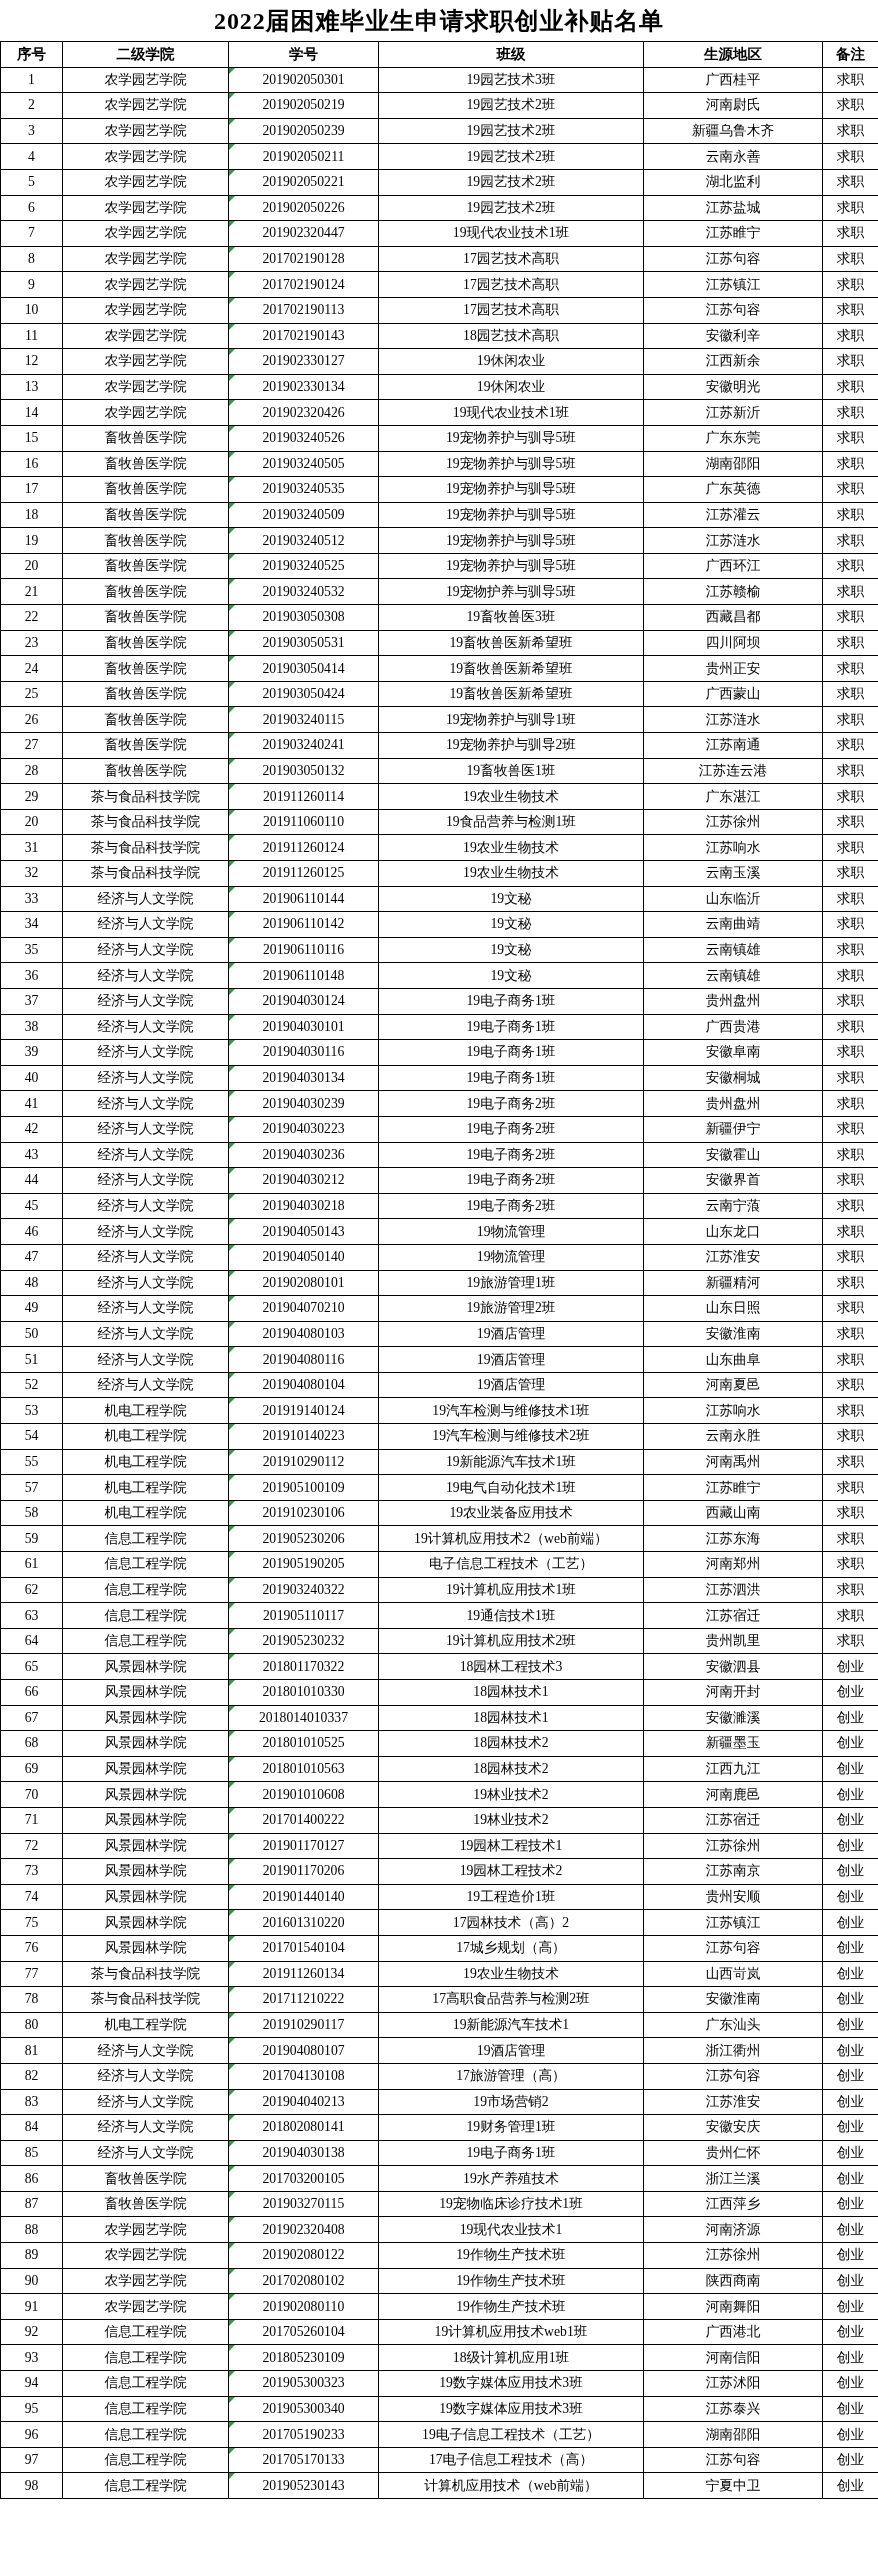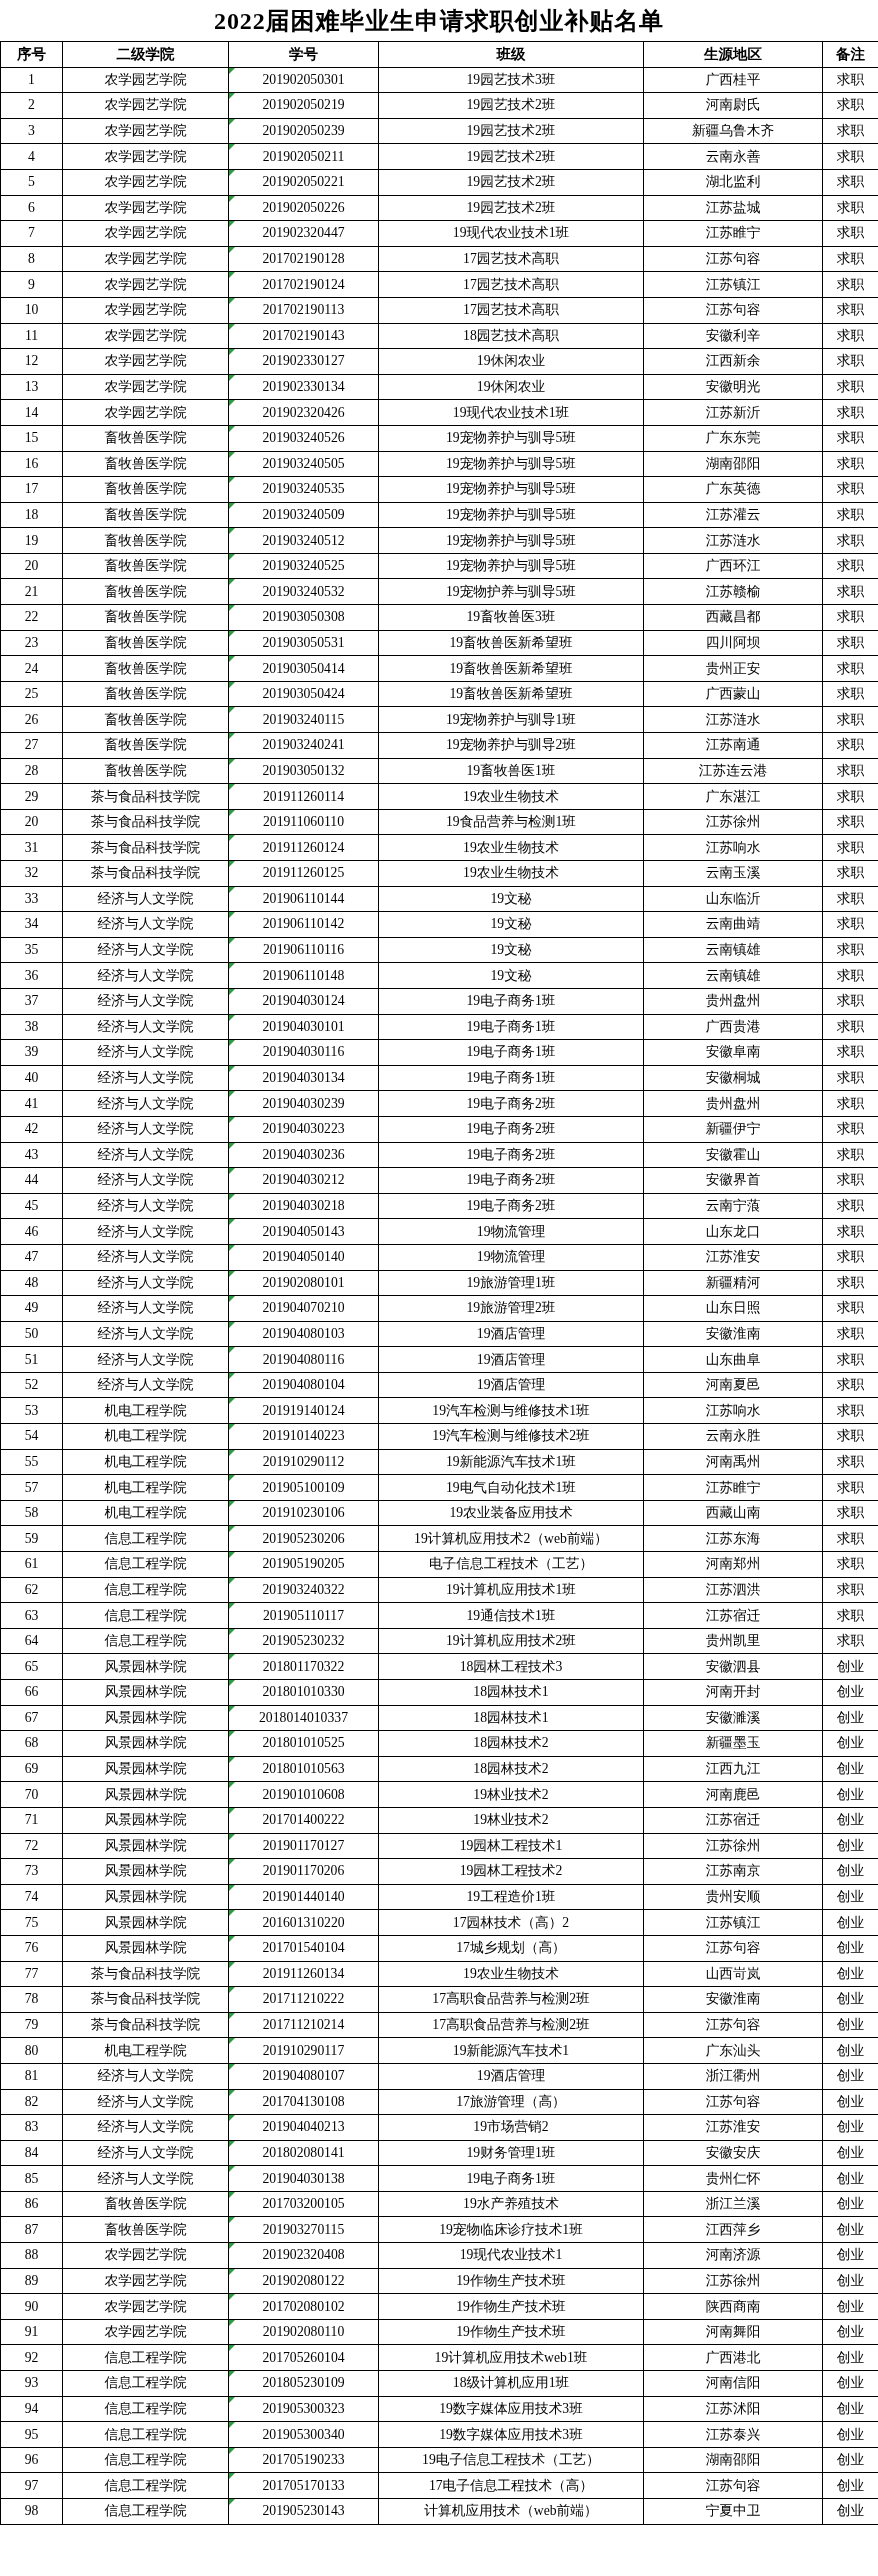--- a/index.html
+++ b/index.html
@@ -695,28 +695,20 @@
         </tr>
         <tr>
           <td>78</td>
           <td>茶与食品科技学院</td>
           <td class="id-cell">201711210222</td>
           <td>17高职食品营养与检测2班</td>
           <td>安徽淮南</td>
           <td>创业</td>
         </tr>
         <tr>
-          <td>79</td>
-          <td>茶与食品科技学院</td>
-          <td class="id-cell">201711210214</td>
-          <td>17高职食品营养与检测2班</td>
-          <td>江苏句容</td>
-          <td>创业</td>
-        </tr>
-        <tr>
           <td>80</td>
           <td>机电工程学院</td>
           <td class="id-cell">201910290117</td>
           <td>19新能源汽车技术1</td>
           <td>广东汕头</td>
           <td>创业</td>
         </tr>
         <tr>
           <td>81</td>
           <td>经济与人文学院</td>

